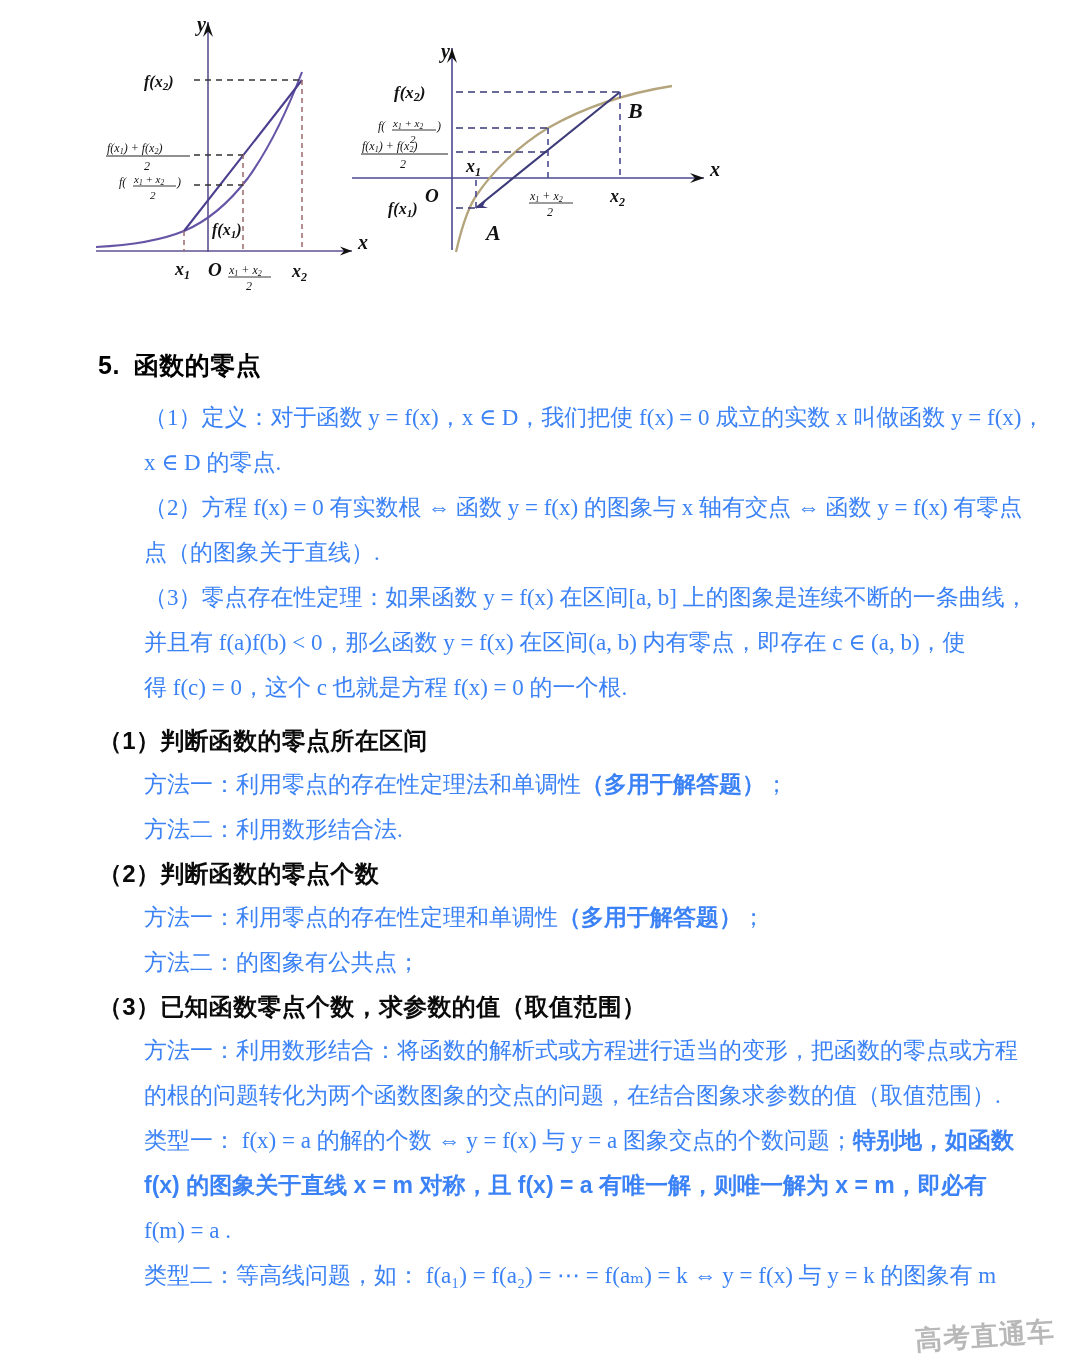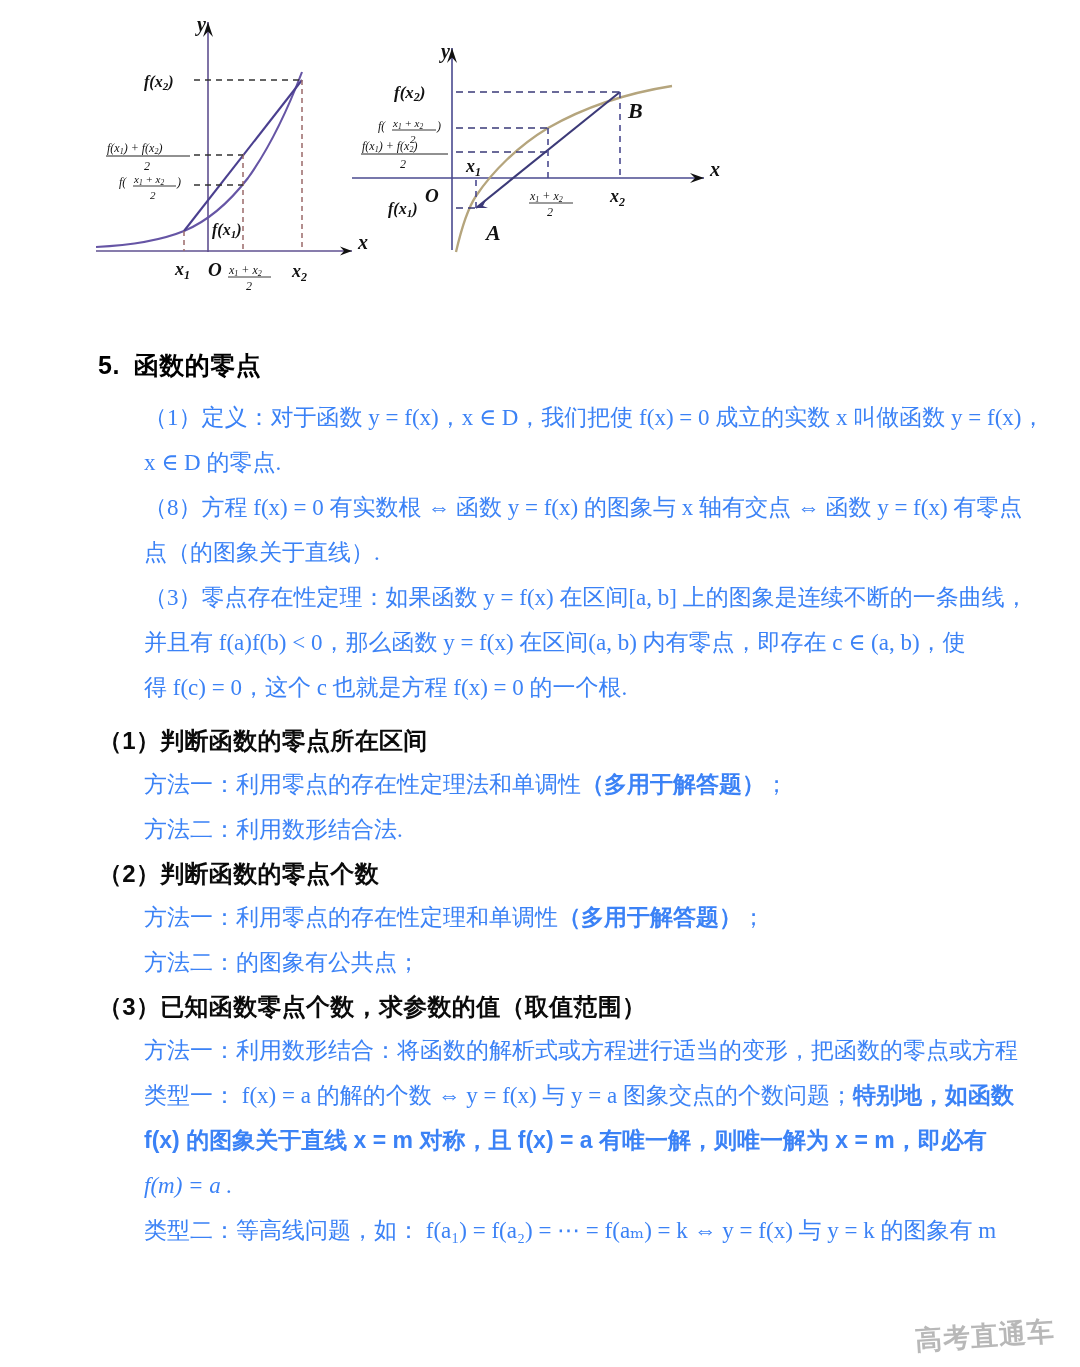--- a/index.html
+++ b/index.html
@@ -79,21 +79,21 @@
     font-size: 23px;
     line-height: 45px;
     color: #3b82f6;
     margin: 0;
     padding: 0 100px 0 144px;
     text-align: justify;
     text-justify: inter-ideograph;
     white-space: nowrap;
   }
 
-  .m  { font-style: italic; font-family: "Liberation Serif","DejaVu Serif",serif; }
+  .m  { font-family: "Liberation Serif","DejaVu Serif",serif; }
   .bo { font-family: "Liberation Sans","DejaVu Sans",sans-serif; font-weight: bold; }
 
   .gap-1 { height: 13px; }
   .gap-2 { height: 9px; }
 
   
   #watermark {
     position: absolute;
     right: 24px;
     bottom: 18px;
@@ -259,21 +259,21 @@
   <div class="gap-1"></div>
 
   <p class="para">
     <span>（1）定义：对于函数 y = f(x)，x ∈ D，我们把使 f(x) = 0 成立的实数 x 叫做函数 y = f(x)，</span>
   </p>
   <p class="para">
     <span>x ∈ D 的零点.</span>
   </p>
 
   <p class="para">
-    <span>（8）方程 f(x) = 0 有实数根 ⇔ 函数 y = f(x) 的图象与 x 轴有交点 ⇔ 函数 y = f(x) 有零点</span>
+    <span>（2）方程 f(x) = 0 有实数根 ⇔ 函数 y = f(x) 的图象与 x 轴有交点 ⇔ 函数 y = f(x) 有零点</span>
   </p>
   <p class="para">
     <span>点（的图象关于直线）.</span>
   </p>
 
   <p class="para">
     <span>（3）零点存在性定理：如果函数 y = f(x) 在区间[a, b] 上的图象是连续不断的一条曲线，</span>
   </p>
   <p class="para">
     <span>并且有 f(a)f(b) &lt; 0，那么函数 y = f(x) 在区间(a, b) 内有零点，即存在 c ∈ (a, b)，使</span>
@@ -297,20 +297,23 @@
     <span>方法一：利用零点的存在性定理和单调性</span><span class="bo">（多用于解答题）</span><span>；</span>
   </p>
   <p class="para">
     <span>方法二：的图象有公共点；</span>
   </p>
 
   <h3 class="sub-head">（3）已知函数零点个数，求参数的值（取值范围）</h3>
   <p class="para">
     <span>方法一：利用数形结合：将函数的解析式或方程进行适当的变形，把函数的零点或方程</span>
   </p>
+  <p class="para">
+    <span>的根的问题转化为两个函数图象的交点的问题，在结合图象求参数的值（取值范围）.</span>
+  </p>
 
   <p class="para">
     <span>类型一： f(x) = a 的解的个数 ⇔ y = f(x) 与 y = a 图象交点的个数问题；</span><span class="bo">特别地，如函数</span>
   </p>
   <p class="para">
     <span class="bo">f(x) 的图象关于直线 x = m 对称，且 f(x) = a 有唯一解，则唯一解为 x = m，即必有</span>
   </p>
   <p class="para">
     <span class="m">f(m) = a .</span>
   </p>

